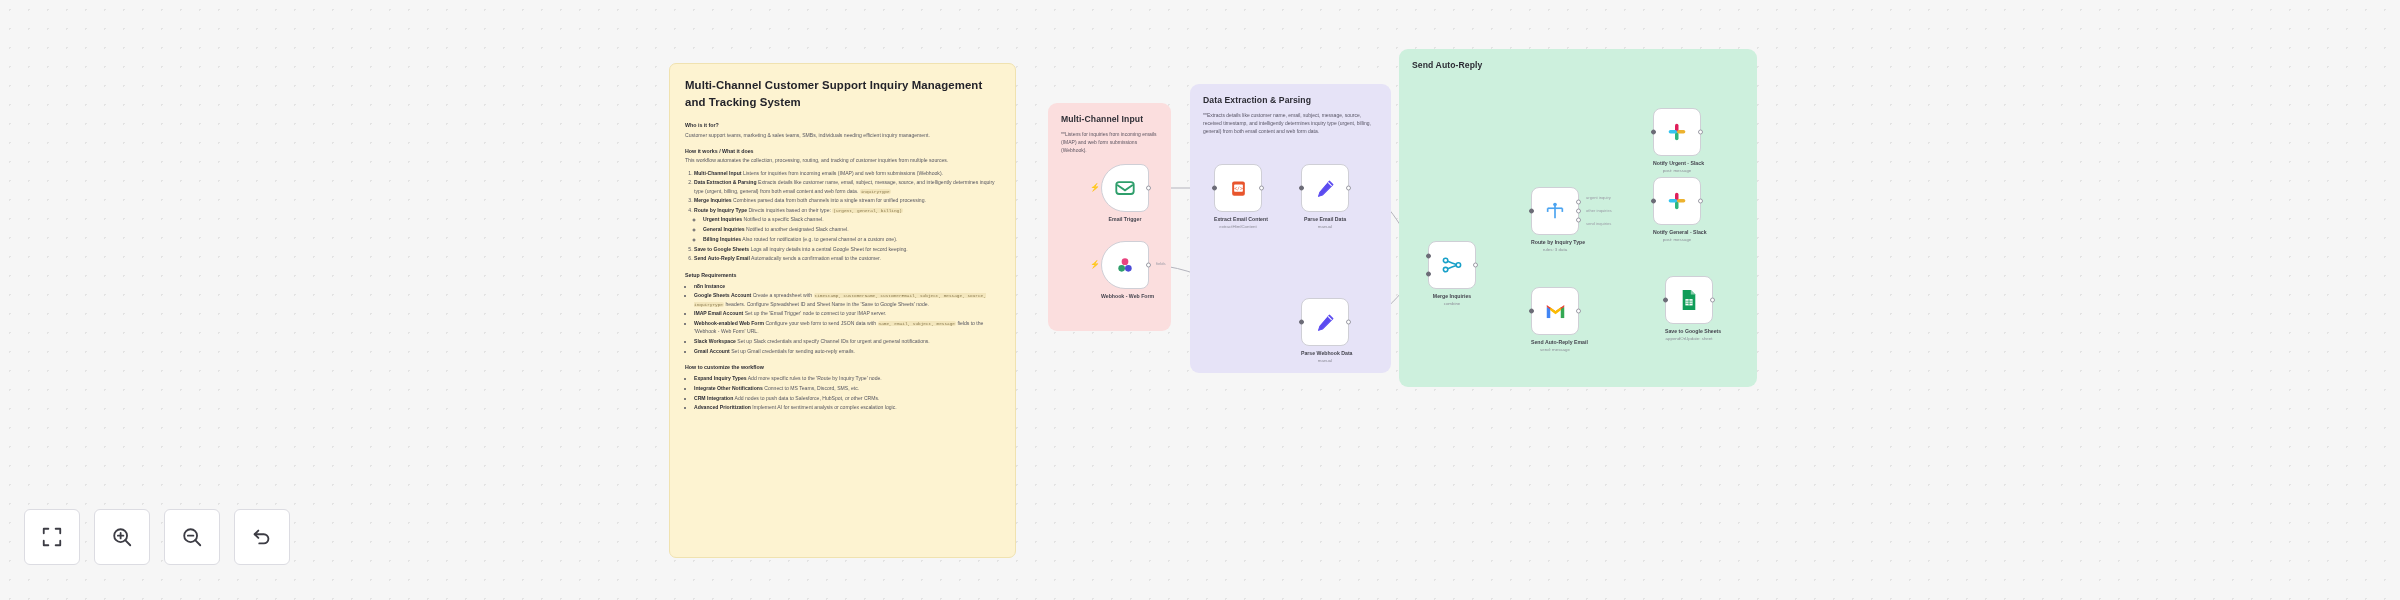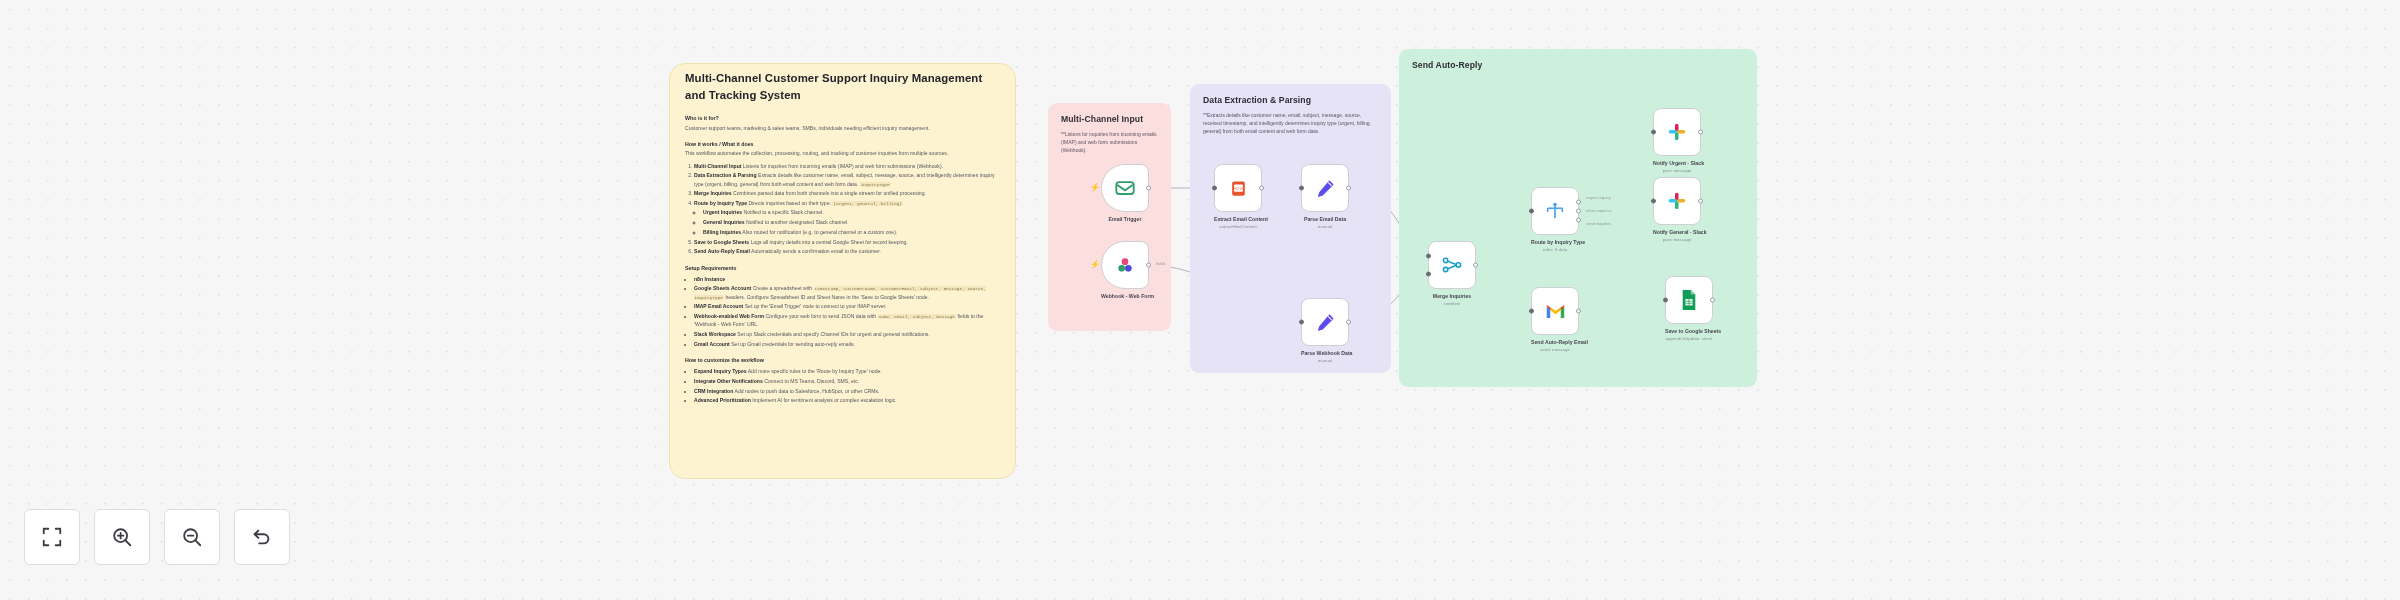--- a/index.html
+++ b/index.html
@@ -14,25 +14,25 @@
     width: 2400px; height: 600px;
     background-color: #f6f6f6;
     background-image: radial-gradient(circle, #e3e3e3 1px, transparent 1px);
     background-size: 19px 19px;
   }
 
   
   .sticky {
     position: absolute;
     left: 669px; top: 63px;
-    width: 347px; height: 416px;
+    width: 347px; height: 495px;
     background: #fdf3d1;
     border: 1px solid #f0e2b0;
-    border-radius: 16px;
-    padding: 6px 15px 10px 15px;
+    border-radius: 7px;
+    padding: 13px 15px 10px 15px;
     color: #3a3a3a;
     overflow: hidden;
   }
   .sticky h1 {
     font-size: 11.4px; font-weight: 700; line-height: 1.45;
     color: #23232a; margin-bottom: 12px; letter-spacing: .1px;
   }
   .sticky h2 {
     font-size: 5.3px; font-weight: 700; color: #2b2b33;
     margin: 9px 0 2.5px 0;

